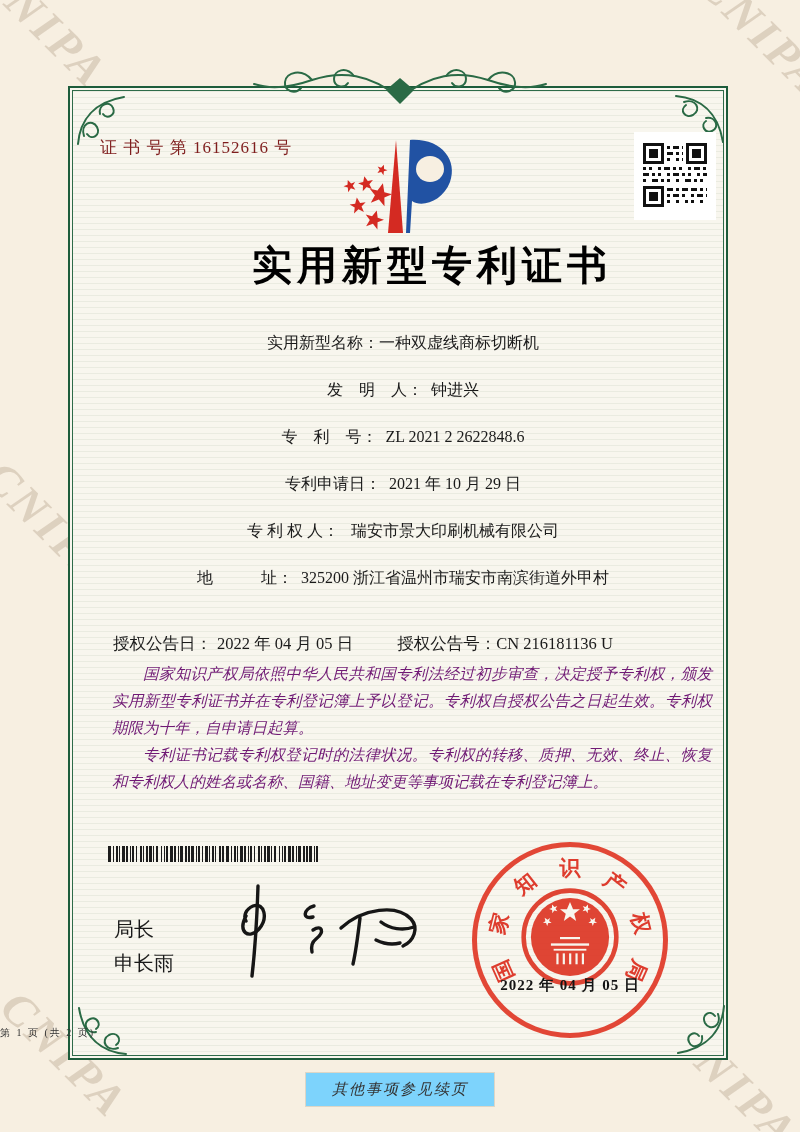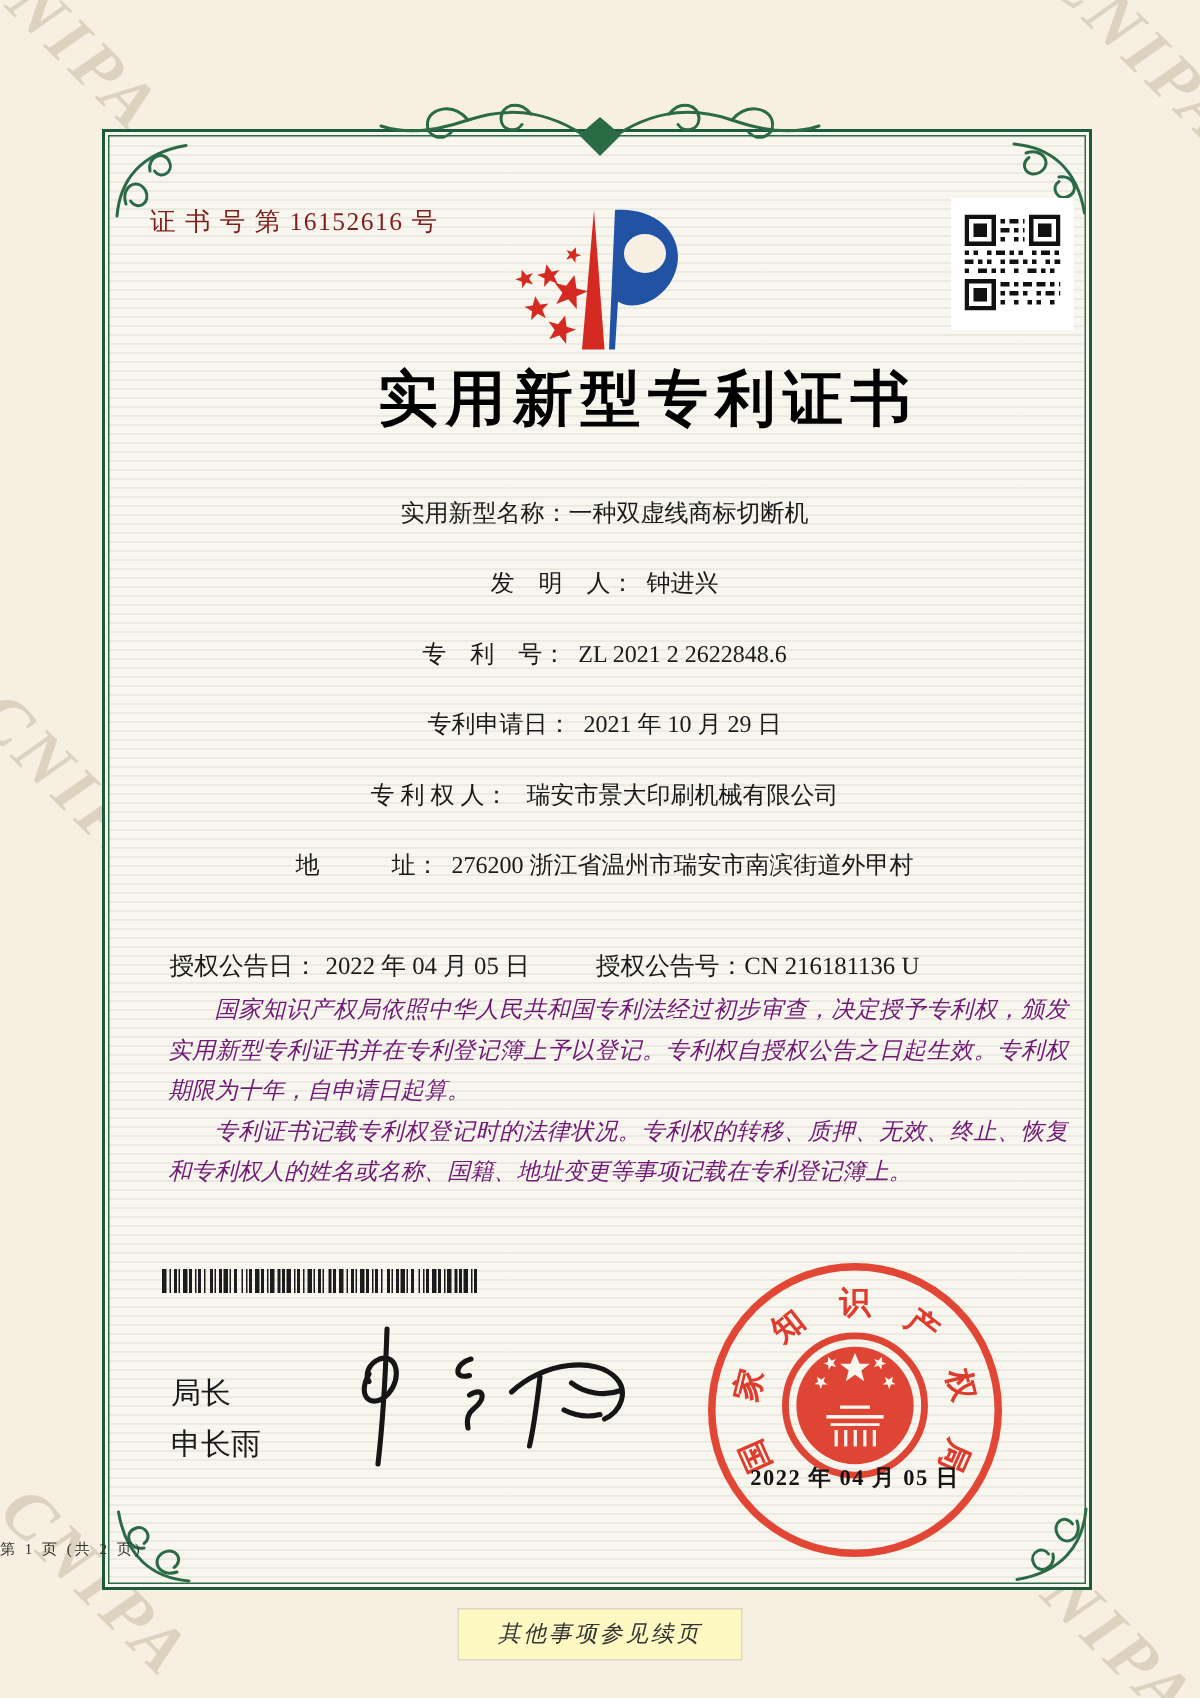--- a/index.html
+++ b/index.html
@@ -84,21 +84,21 @@
   .seal-date{
     position:absolute;left:452px;top:976px;width:236px;text-align:center;
     font-size:15px;font-weight:600;letter-spacing:1px;color:#141414;z-index:5;
   }
   .page-num{
     position:absolute;left:0;top:1026px;width:100%;text-align:left;
     font-size:10px;letter-spacing:2px;color:#333;
   }
   .note-box{
     position:absolute;left:50%;top:1072px;transform:translateX(-50%);
-    background:#fef9c3;border:1px solid #ddd6c6;padding:7px 26px;
+    background:#7dd3fc;border:1px solid #ddd6c6;padding:7px 26px;
     font-size:15px;font-style:italic;letter-spacing:2px;color:#333;white-space:nowrap;
   }
 </style>
 </head>
 <body>
 
 <div class="page">
 
   <div class="wm wm1">CNIPA</div>
   <div class="wm wm2">CNIPA</div>
@@ -221,21 +221,21 @@
     <div class="frow">
       <span class="flabel">专利申请日：</span>
       <span class="fvalue">2021 年 10 月 29 日</span>
     </div>
     <div class="frow">
       <span class="flabel">专 利 权 人：</span>
       <span class="fvalue">瑞安市景大印刷机械有限公司</span>
     </div>
     <div class="frow">
       <span class="flabel">地　　　址：</span>
-      <span class="fvalue">276200 浙江省温州市瑞安市南滨街道外甲村</span>
+      <span class="fvalue">325200 浙江省温州市瑞安市南滨街道外甲村</span>
     </div>
     <div class="grant-row">
       <span class="flabel">授权公告日：</span>
       <span class="fvalue">2022 年 04 月 05 日</span>
       <span class="grant-gap"></span>
       <span>授权公告号：</span>
       <span>CN 216181136 U</span>
     </div>
   </div>
 

